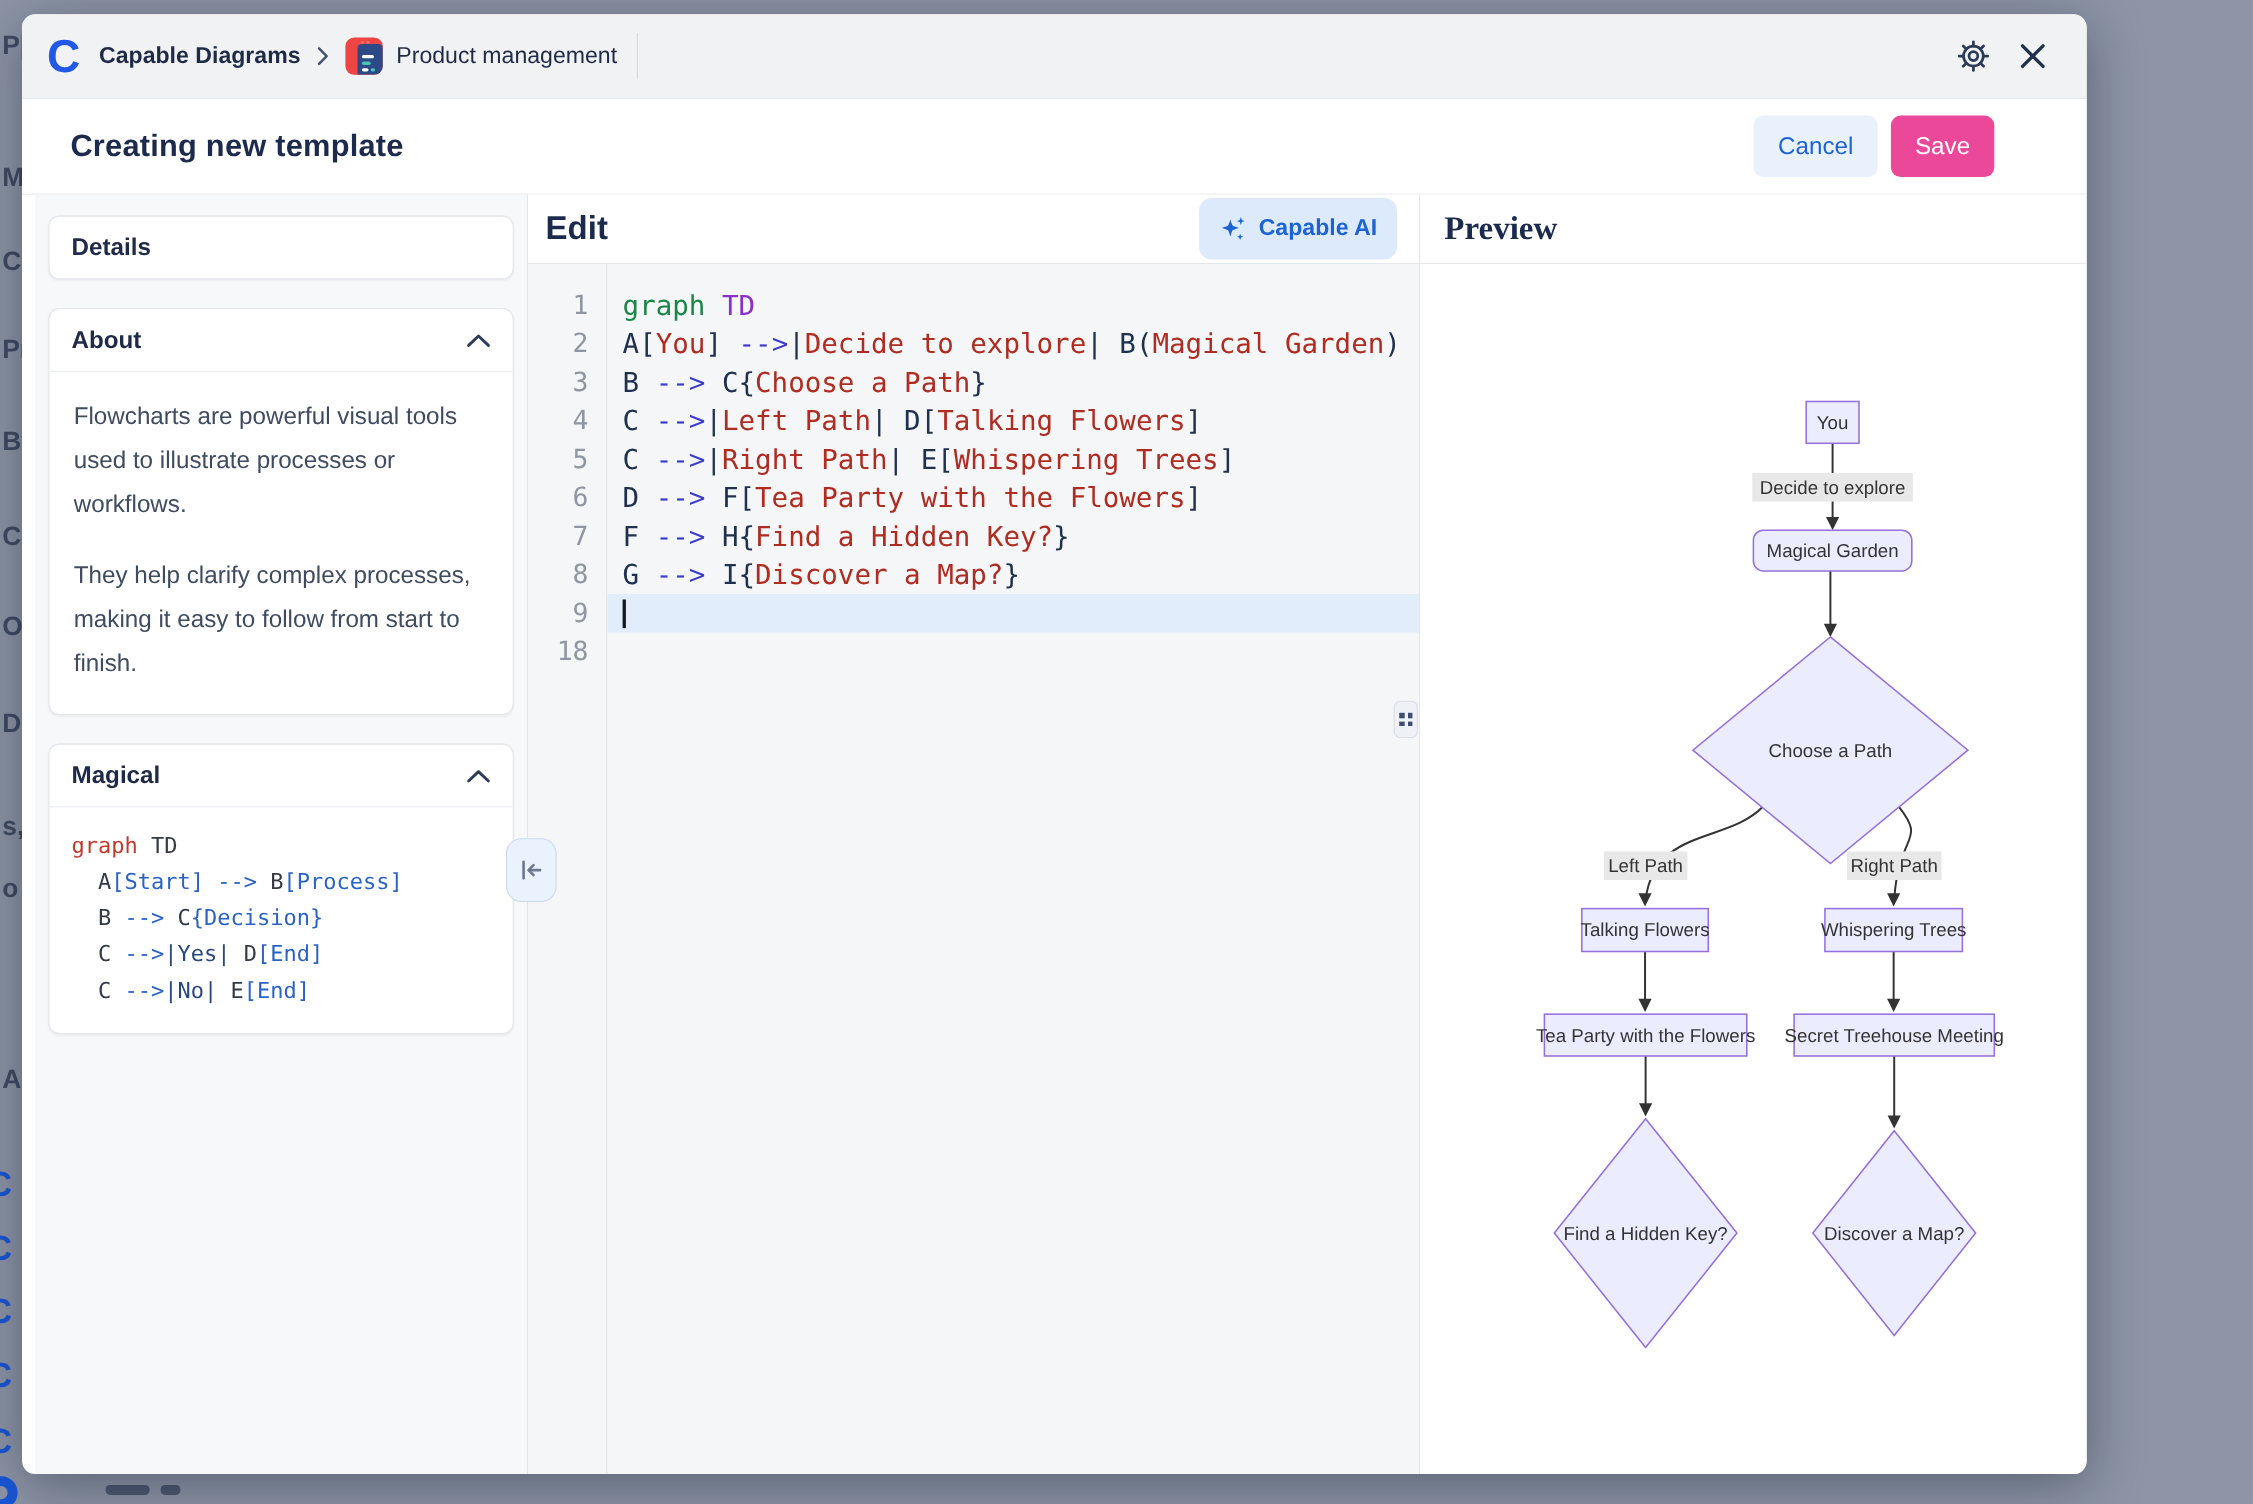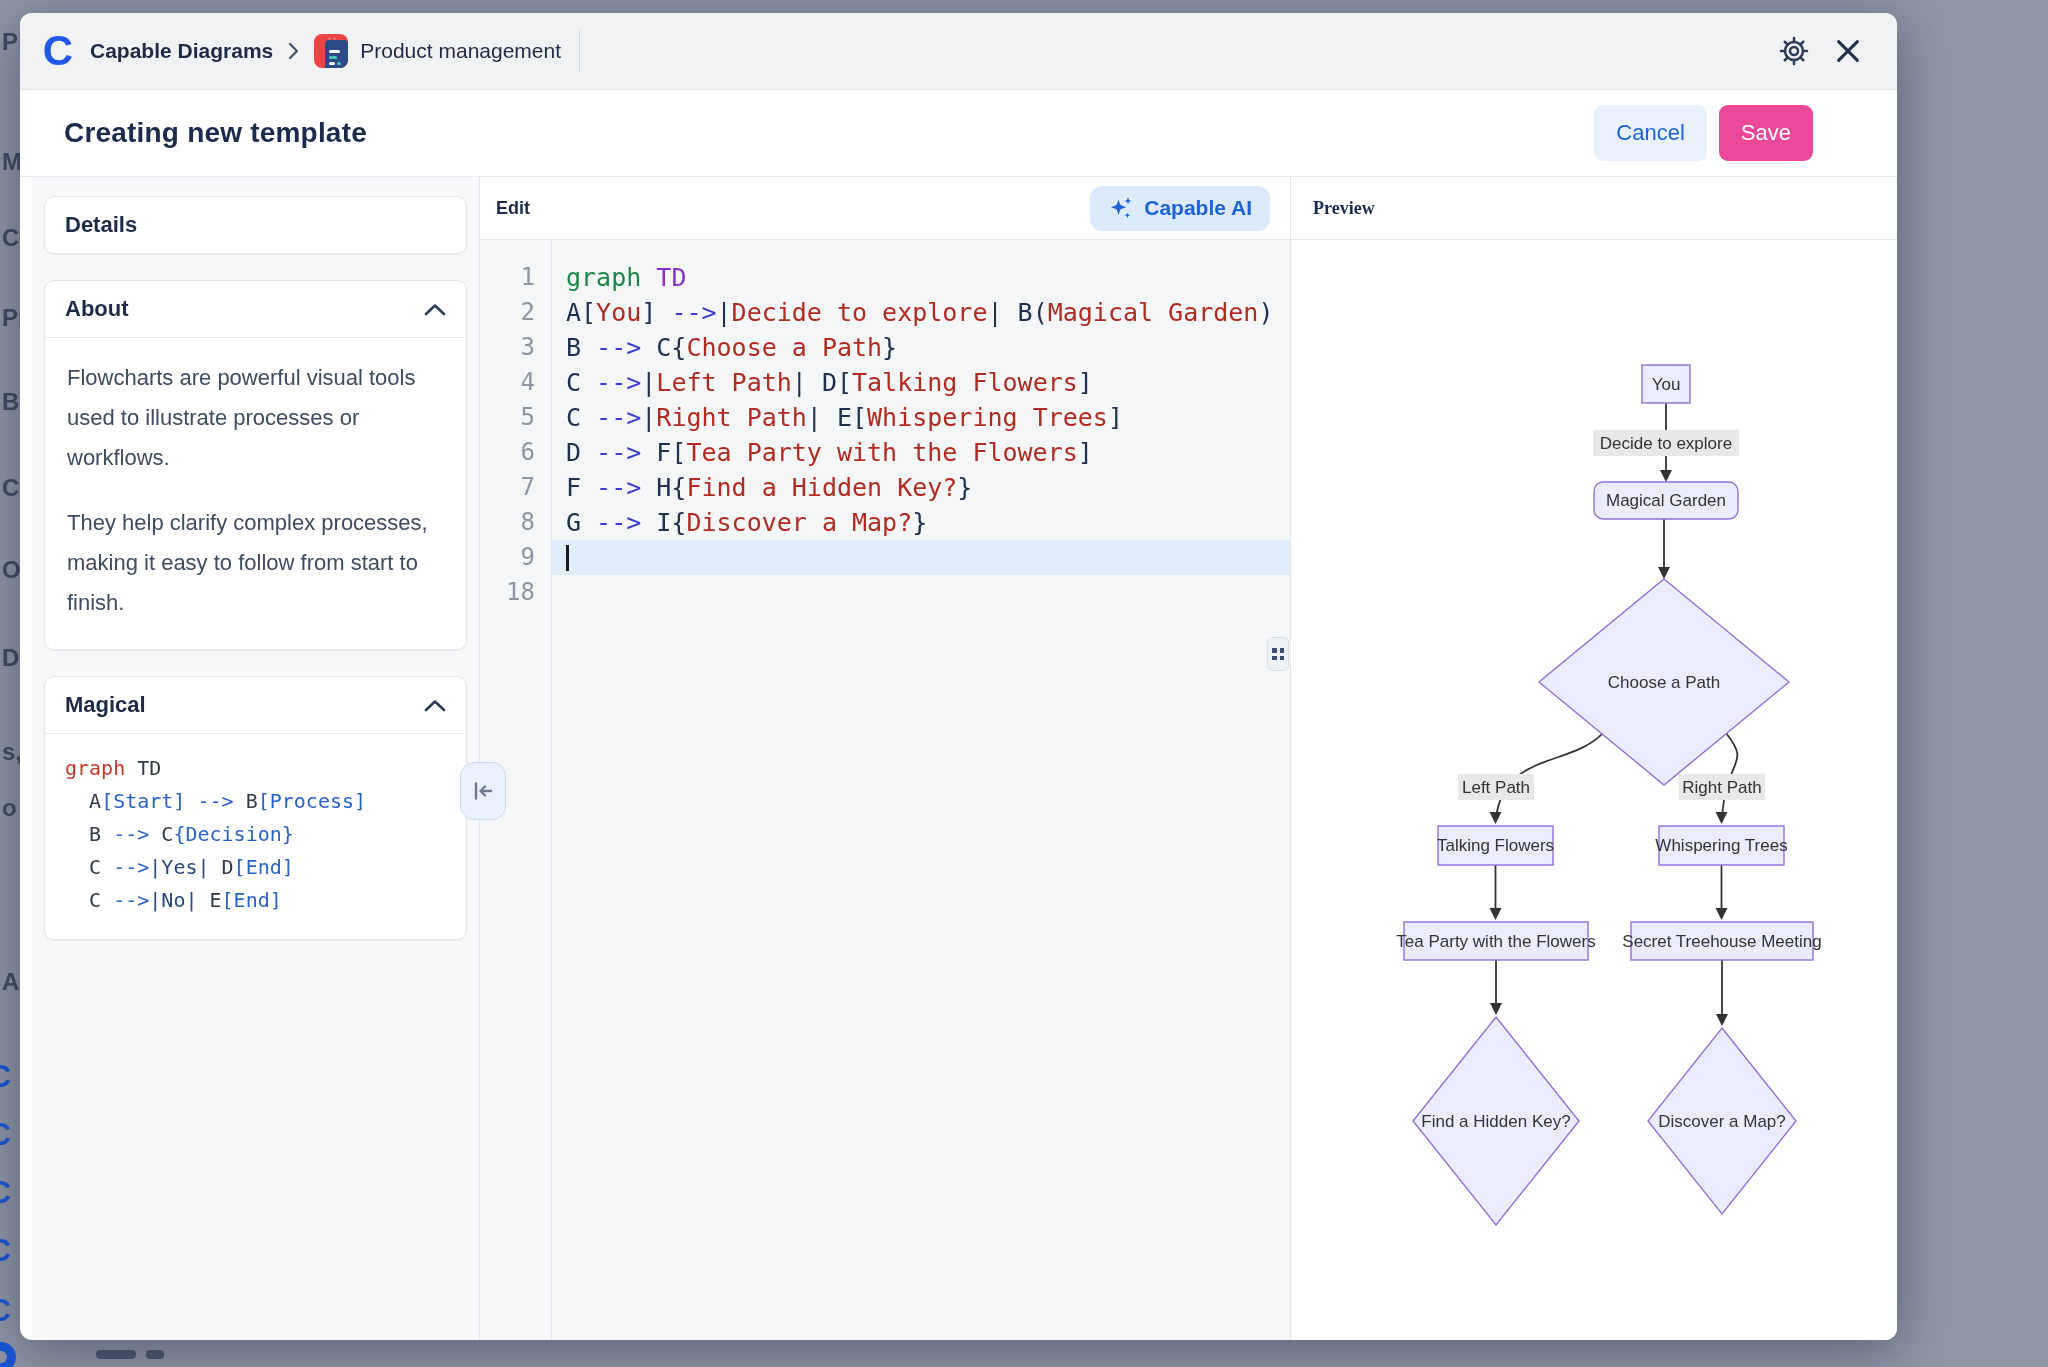--- a/index.html
+++ b/index.html
@@ -72,22 +72,22 @@
 
   
   .collapse-btn{position:absolute;left:440px;top:585px;width:46px;height:58px;z-index:30;
     background:#eaf2fe;border:1.5px solid #ccd9ee;border-radius:14px;cursor:pointer;
     display:flex;align-items:center;justify-content:center;}
 
   
   .edit-panel{width:810px;flex:none;display:flex;flex-direction:column;}
   .panel-head{height:63px;background:#fff;border-bottom:1px solid #e6e8ec;display:flex;
     align-items:center;padding:0 20px 0 16px;flex:none;}
-  .panel-title{font-size:18px;font-weight:700;color:#1c2b4d;}
-  .ai-pill{margin-left:auto;height:45px;display:flex;align-items:center;gap:10px;
+  .panel-title{font-size:30px;font-weight:700;color:#1c2b4d;}
+  .ai-pill{margin-left:auto;height:56px;display:flex;align-items:center;gap:10px;
     background:#ddeafc;border:none;border-radius:12px;padding:0 18px;cursor:pointer;
     color:#1c63d5;font-size:21px;font-weight:600;font-family:"Liberation Sans",sans-serif;}
   .editor{flex:1;background:#f5f6f8;display:flex;overflow:hidden;}
   .gutter{width:72px;flex:none;border-right:1px solid #e3e5e9;padding-top:20px;}
   .gutter-no{height:35px;line-height:35px;text-align:right;padding-right:16px;
     font-family:"DejaVu Sans Mono",monospace;font-size:24px;color:#8f96a2;}
   .code-col{flex:1;padding-top:20px;cursor:text;}
   .code-line{height:35px;line-height:35px;padding-left:14px;white-space:pre;
     font-family:"DejaVu Sans Mono",monospace;font-size:25px;}
   .code-line.active{background:#e1edfa;}

